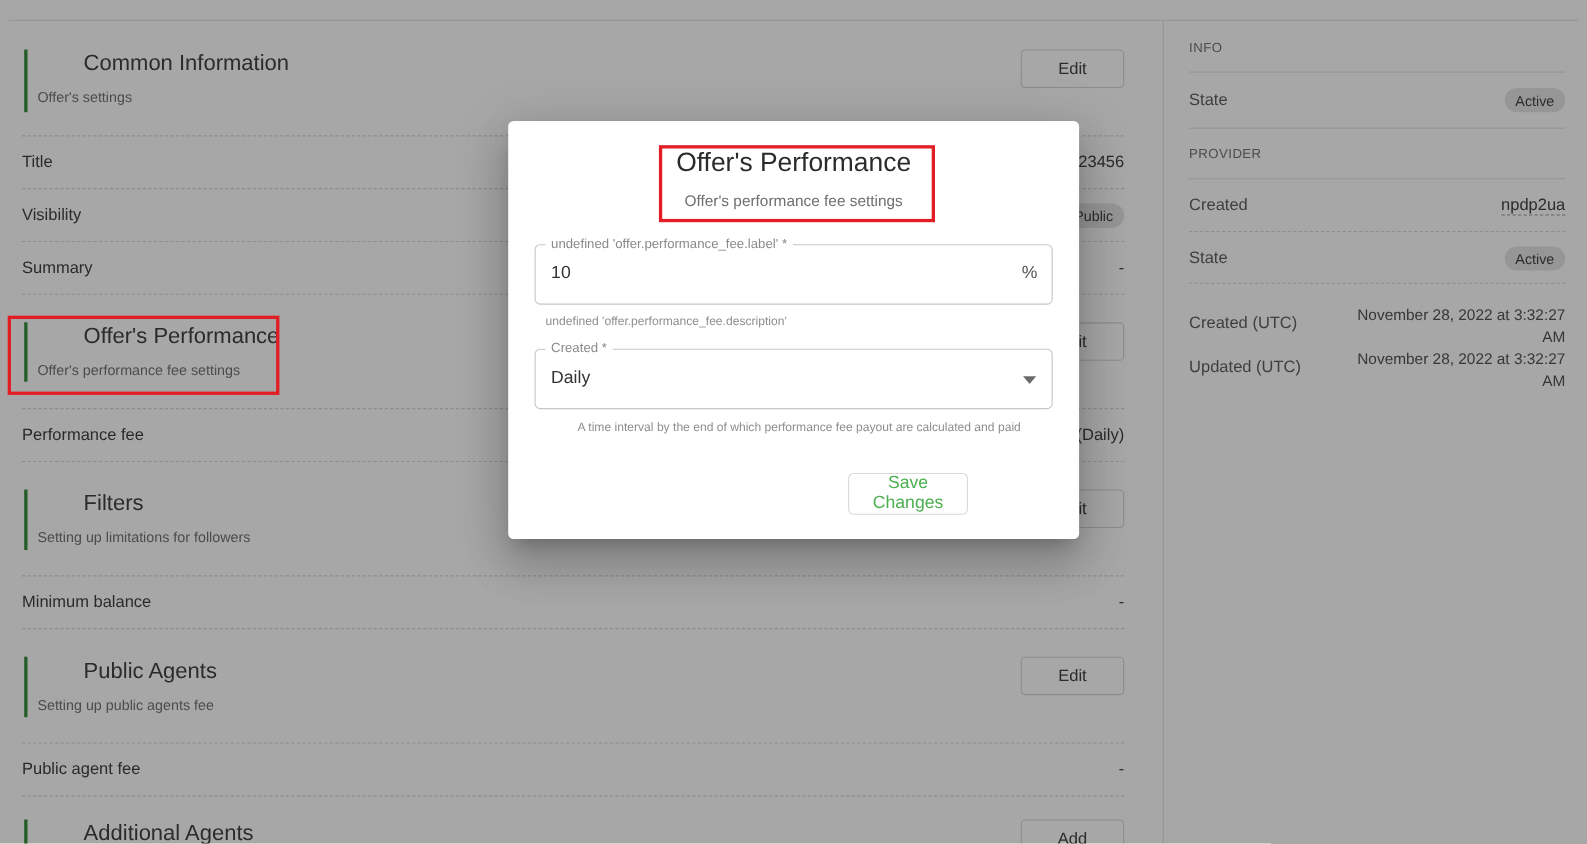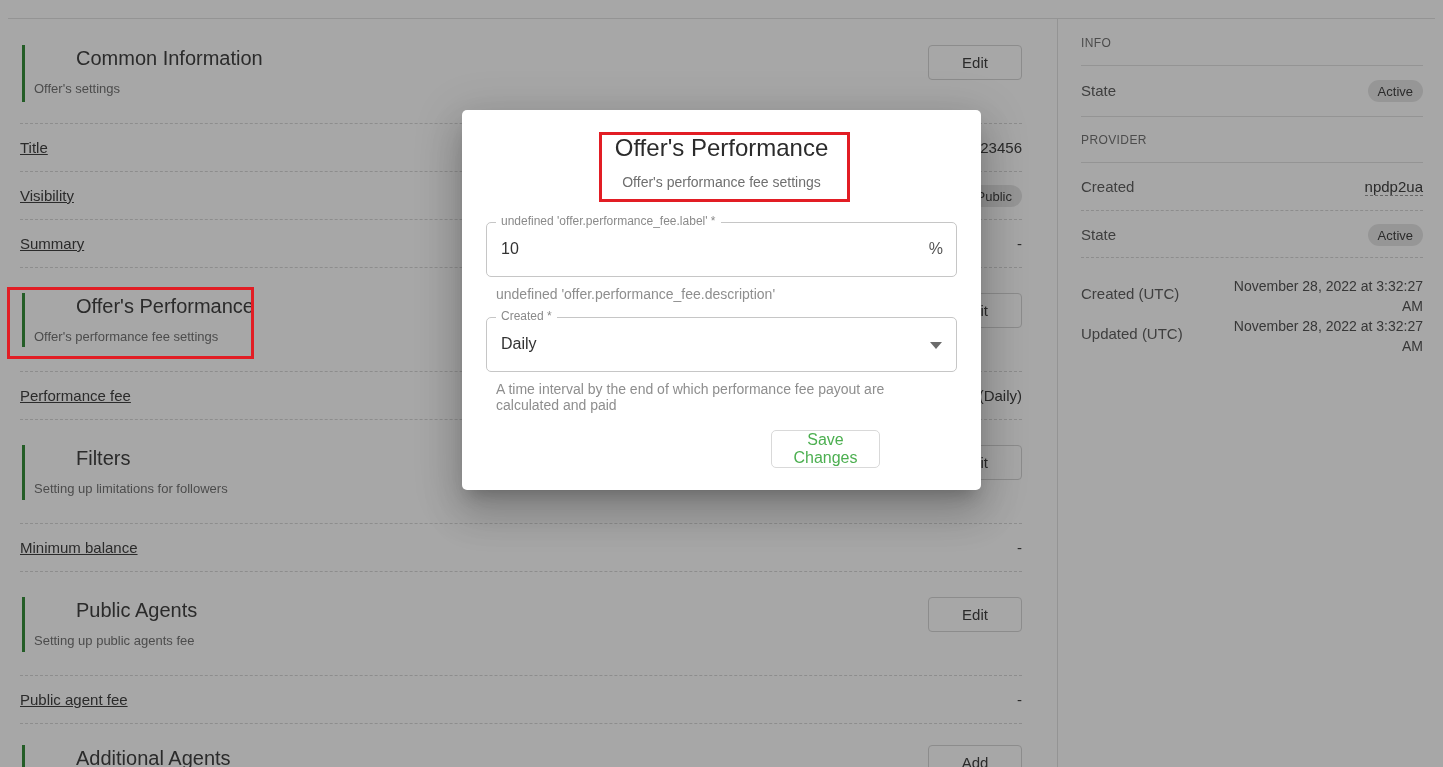--- a/index.html
+++ b/index.html
@@ -37,21 +37,21 @@
   .d2{left:20px;width:1002px;top:171px;}
   .d3{left:20px;width:1002px;top:219px;}
   .d4{left:20px;width:1002px;top:267px;}
   .d5{left:20px;width:1002px;top:371px;}
   .d6{left:20px;width:1002px;top:419px;}
   .d7{left:20px;width:1002px;top:523px;}
   .d8{left:20px;width:1002px;top:571px;}
   .d9{left:20px;width:1002px;top:675px;}
   .d10{left:20px;width:1002px;top:723px;}
 
-  .row-label{position:absolute;left:20px;font-size:15px;color:#424242;text-decoration:underline;}
+  .row-label{position:absolute;left:20px;font-size:15px;color:#424242;}
   .row-value{position:absolute;left:700px;width:322px;text-align:right;font-size:15px;color:#424242;}
   .rl1{top:139px;} .rv1{top:139px;}
   .rl2{top:187px;}
   .rl3{top:235px;} .rv3{top:235px;}
   .rl4{top:387px;} .rv4{top:387px;}
   .rl5{top:539px;} .rv5{top:539px;}
   .rl6{top:691px;} .rv6{top:691px;}
 
   .chip{position:absolute;height:22px;padding:0 10px;background:#e6e6e6;border-radius:12px;
         font-size:13px;color:#424242;display:flex;align-items:center;white-space:nowrap;}
@@ -84,21 +84,21 @@
   .modal-sub{position:absolute;left:0;right:0;top:64px;text-align:center;font-size:14px;color:#6f6f6f;}
   .field{position:absolute;left:24px;width:469px;height:53px;border:1px solid #c6c6c6;border-radius:5px;background:#fff;}
   .field-1{top:112px;} .field-2{top:207px;cursor:pointer;}
   .field-label{position:absolute;top:-9px;left:9px;background:#fff;padding:0 5px;font-size:12px;color:#8a8a8a;white-space:nowrap;}
   .field-input{position:absolute;left:14px;top:1px;width:380px;height:49px;border:0;outline:0;background:transparent;
                font-family:inherit;font-size:16px;color:#333;padding:0;}
   .field-suffix{position:absolute;right:13px;top:17px;font-size:16px;color:#555;}
   .field-value{position:absolute;left:14px;top:17px;font-size:16px;color:#333;}
   .select-arrow{position:absolute;right:14px;top:24px;width:0;height:0;
                 border-left:6px solid transparent;border-right:6px solid transparent;border-top:7px solid #6b6b6b;}
-  .helper{position:absolute;left:34px;font-size:14px;color:#8e8e8e;}
+  .helper{position:absolute;left:34px;font-size:11px;color:#8e8e8e;text-align:right;}
   .helper-1{top:176px;}
   .helper-2{top:271px;width:432px;line-height:16px;}
   .modal-btn{position:absolute;height:38px;border:1px solid #d9d9d9;border-radius:5px;background:#fff;
              font-family:inherit;font-size:16px;display:flex;align-items:center;justify-content:center;cursor:pointer;}
   .btn-cancel{left:77px;top:320px;width:127px;color:#333;}
   .btn-save{left:309px;top:320px;width:109px;color:#4caf50;}
 
   
   .anno{position:absolute;border:3px solid #e21d24;z-index:30;pointer-events:none;}
   .anno-modal{left:599px;top:132px;width:245px;height:64px;}

